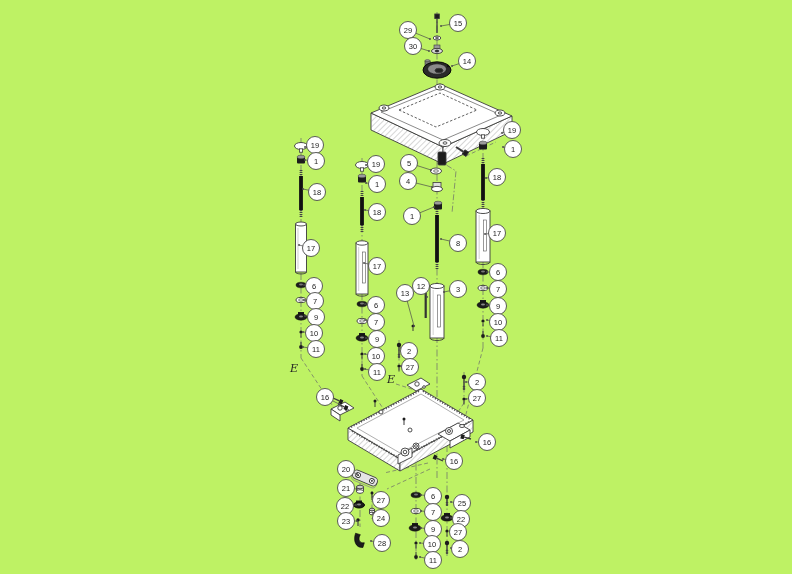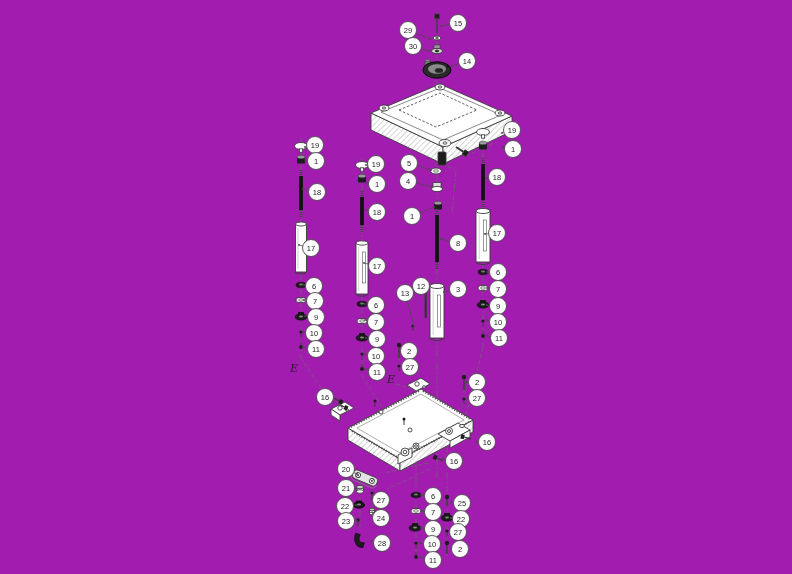--- a/index.html
+++ b/index.html
@@ -1,16 +1,16 @@
 <!DOCTYPE html>
 <html><head>
 <meta charset="utf-8">
 <style>
   html,body{margin:0;padding:0;background:#fff;}
-  .page{position:relative;width:792px;height:574px;background:#a21caf;overflow:hidden;
+  .page{position:relative;width:792px;height:574px;background:#bef264;overflow:hidden;
         font-family:"Liberation Sans",sans-serif;}
   svg{display:block;}
   text.balloon-num{font-family:"Liberation Sans",sans-serif;fill:#222;}
   text.section-label{font-family:"DejaVu Serif",serif;font-style:italic;fill:#222;}
 </style>
 </head>
 <body>
 
 <div class="page">
 <svg id="dwg" width="792" height="574" viewBox="0 0 792 574">

